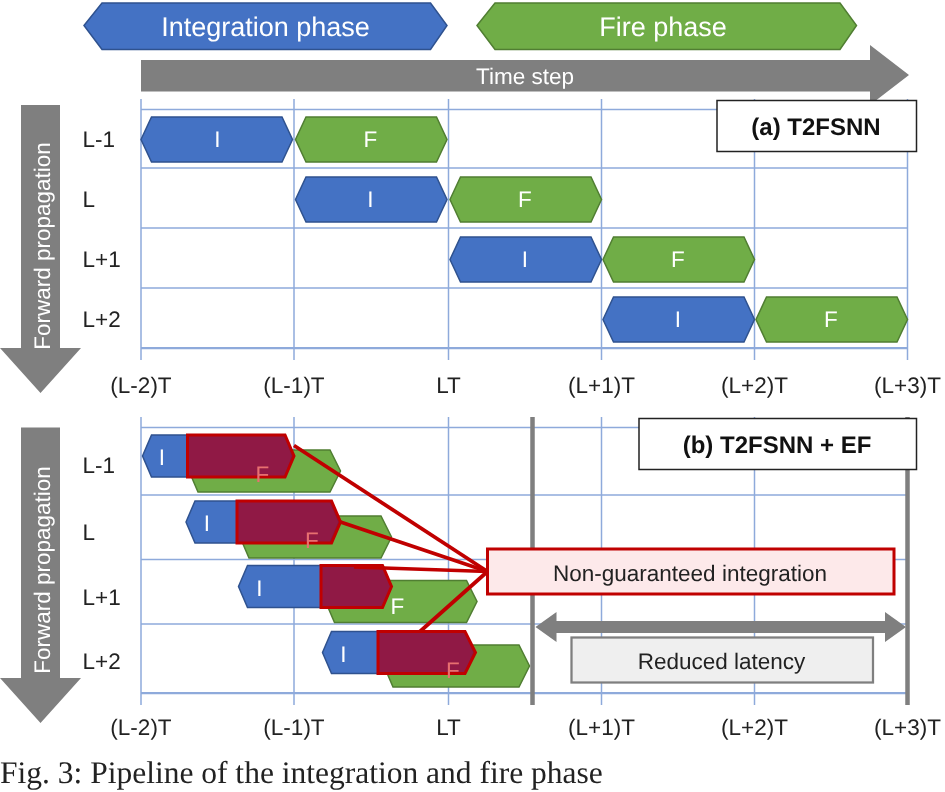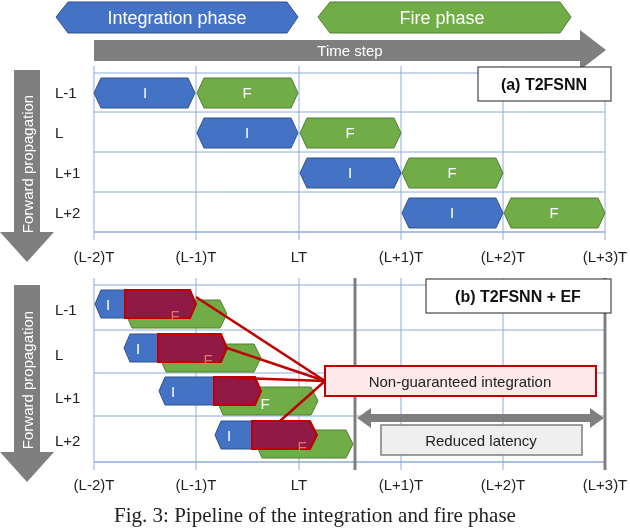--- a/index.html
+++ b/index.html
@@ -1,18 +1,18 @@
 <!DOCTYPE html>
 <html><head>
 <meta charset="utf-8">
 <style>
   html,body{margin:0;padding:0;background:#fff;}
   body{width:630px;height:528px;overflow:hidden;position:relative;font-family:"Liberation Sans",sans-serif;}
   svg{position:absolute;left:0;top:0;}
-  .caption{position:absolute;left:0;top:503px;width:630px;text-align:center;font-family:"Liberation Serif",serif;font-size:21px;color:#222;white-space:nowrap;}
+  .caption{position:absolute;left:0;top:503px;width:630px;font-family:"Liberation Serif",serif;font-size:21px;color:#222;white-space:nowrap;}
 </style>
 </head>
 <body>
 
 <svg width="630" height="528" viewBox="0 0 630 528" xmlns="http://www.w3.org/2000/svg">
 
   <g>
     <polygon points="56,17 68,2 287,2 298,17 287,33 68,33" fill="#4472C4" stroke="#2F528F" stroke-width="1"></polygon>
     <text x="177" y="24" text-anchor="middle" font-size="18" fill="#fff" font-family="Liberation Sans, sans-serif">Integration phase</text>
   </g>

